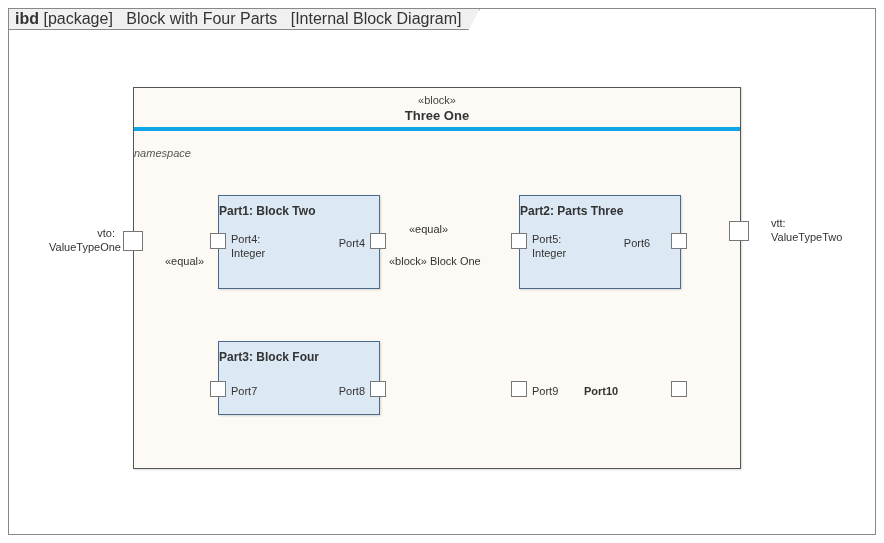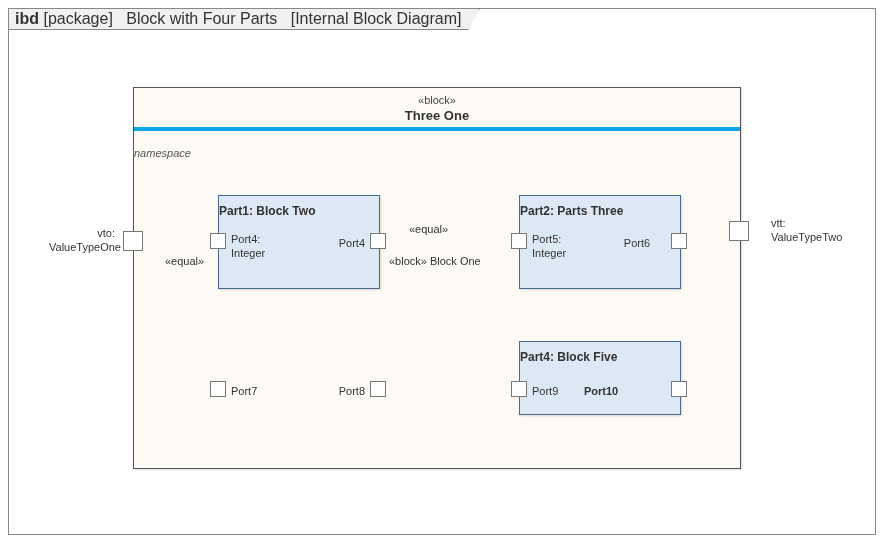--- a/index.html
+++ b/index.html
@@ -173,27 +173,27 @@
 
     <div class="part" style="left:510px; top:186px; width:160px; height:92px;">
       <div class="part-title">Part2: Parts Three</div>
     </div>
     <div class="port" style="left:502px; top:224px;"></div>
     <div class="lbl" style="left:523px; top:224px; white-space:pre;"><span>Port5:
 Integer</span></div>
     <div class="port" style="left:662px; top:224px;"></div>
     <div class="lbl" style="left:600px; top:228px; width:56px; text-align:center;">Port6</div>
 
+    <div class="part" style="left:209px; top:332px; width:160px; height:72px;">
+      <div class="part-title">Part3: Block Four</div>
+    </div>
     <div class="port" style="left:201px; top:372px;"></div>
     <div class="lbl" style="left:222px; top:376px;">Port7</div>
     <div class="port" style="left:361px; top:372px;"></div>
     <div class="lbl" style="left:300px; top:376px; width:56px; text-align:right;">Port8</div>
 
-    <div class="part" style="left:510px; top:332px; width:160px; height:72px;">
-      <div class="part-title">Part4: Block Five</div>
-    </div>
     <div class="port" style="left:502px; top:372px;"></div>
     <div class="lbl" style="left:523px; top:376px;">Port9</div>
     <div class="port" style="left:662px; top:372px;"></div>
     <div class="lbl" style="left:562px; top:376px; width:60px; text-align:center;font-weight:bold;">Port10</div>
 
   </div>
 </div>
 
 </body></html>

